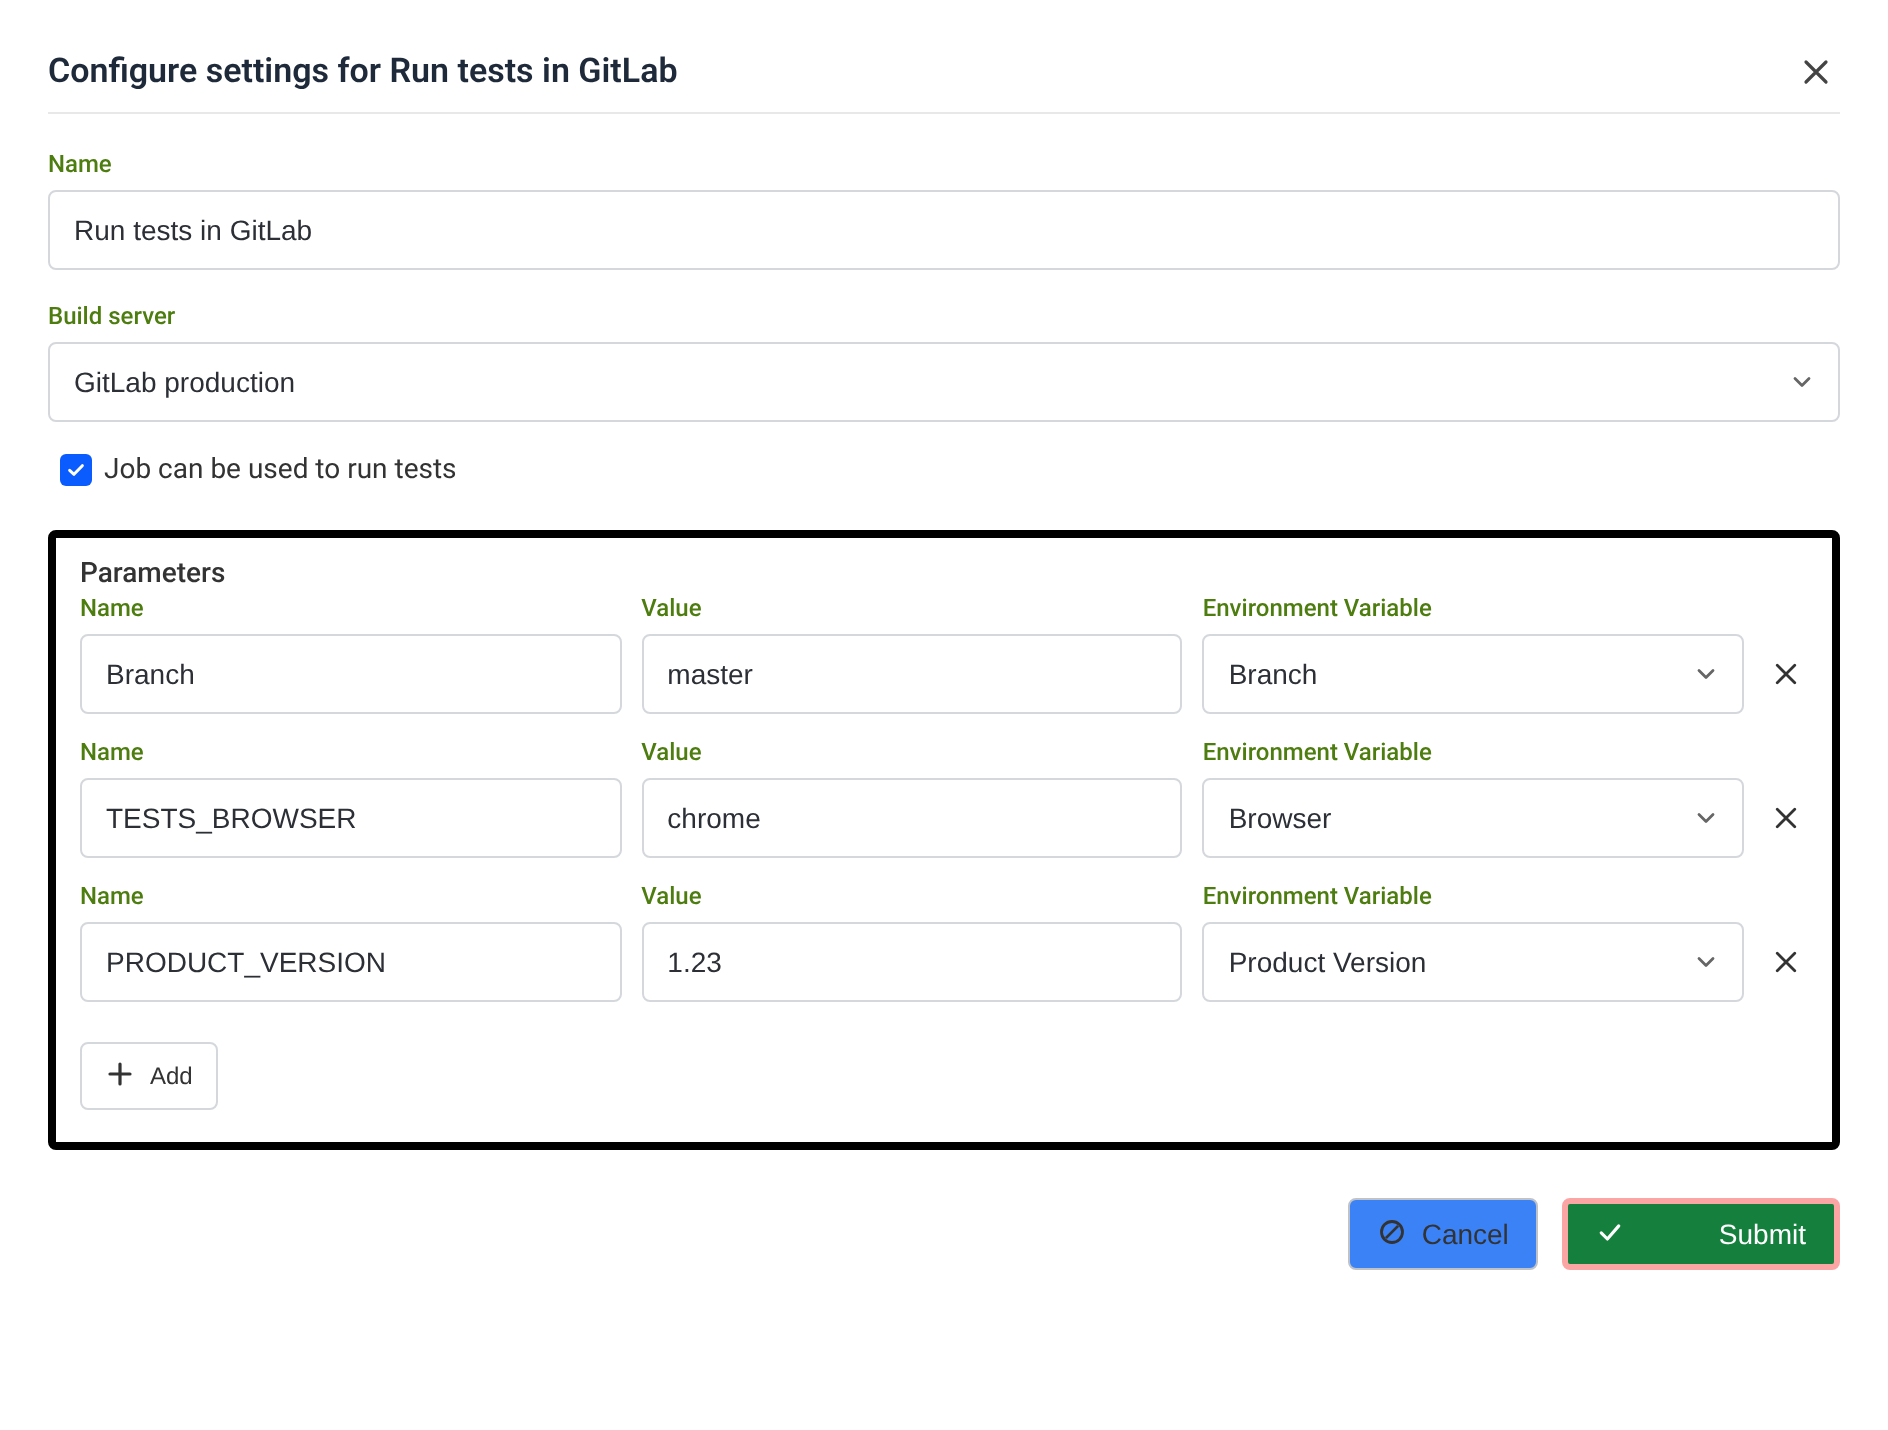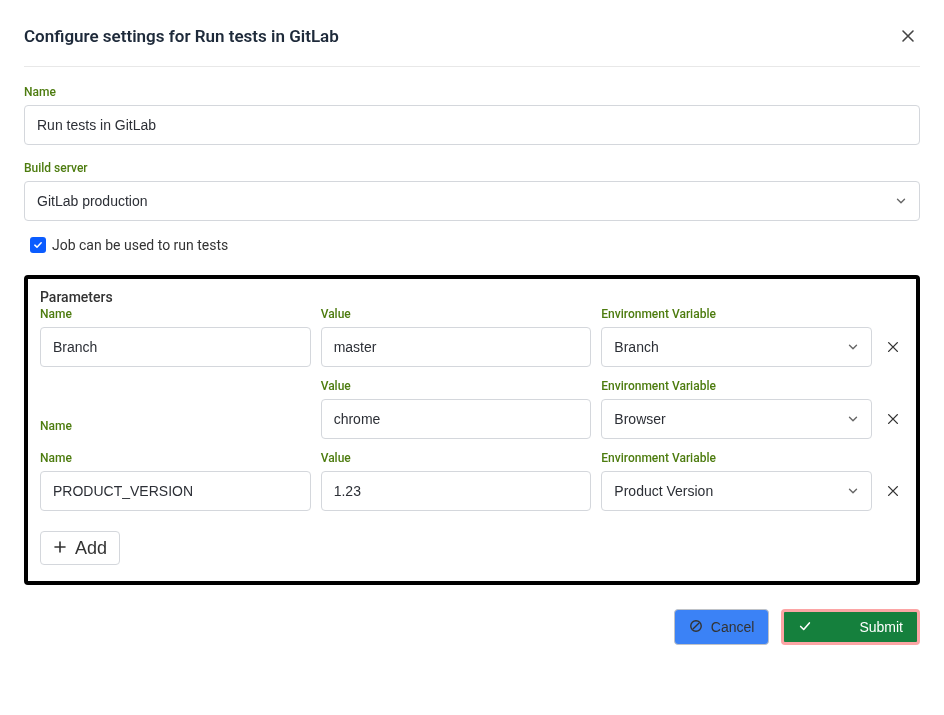--- a/index.html
+++ b/index.html
@@ -9,21 +9,21 @@
       color: #172b4d;
       width: 944px;
       height: 715px;
       padding: 24px;
       position: relative;
     }
     .header {
       display: flex;
       justify-content: space-between;
       align-items: center;
-      padding-bottom: 18px;
+      padding-bottom: 8px;
       border-bottom: 1px solid #e8e8e8;
       margin-bottom: 18px;
     }
     .header h1 {
       font-size: 17px;
       font-weight: 600;
       color: #1e2a3a;
     }
     .close-btn {
       background: none;
@@ -118,21 +118,21 @@
     }
     .add-btn {
       display: inline-flex;
       align-items: center;
       gap: 8px;
       border: 1px solid #d4d7dc;
       background: #fff;
       border-radius: 4px;
       height: 34px;
       padding: 0 12px;
-      font-size: 18px;
+      font-size: 12px;
       color: #333;
       cursor: pointer;
       margin-top: 8px;
     }
 
     .footer {
       display: flex;
       justify-content: flex-end;
       gap: 12px;
       margin-top: 24px;
@@ -224,20 +224,21 @@
           <span>
             <svg width="14" height="14" viewBox="0 0 16 16">
               <path d="M3 3 L13 13 M13 3 L3 13" stroke="currentColor" stroke-width="1.6" fill="none" stroke-linecap="round"></path>
             </svg>
           </span>
         </button>
       </div>
       <div class="param-row">
         <div class="param-col">
           <label class="field-label">Name</label>
+          <input class="text-input" type="text" value="TESTS_BROWSER" style="">
         </div>
         <div class="param-col">
           <label class="field-label">Value</label>
           <input class="text-input" type="text" value="chrome" style="">
         </div>
         <div class="param-col">
           <label class="field-label">Environment Variable</label>
           <div class="select-wrap"><input class="select-input" readonly="" value="Browser" style=""><span class="chevron">
               <svg width="14" height="14" viewBox="0 0 16 16">
                 <path d="M4 6 L8 10 L12 6" stroke="currentColor" stroke-width="1.6" fill="none" stroke-linecap="round" stroke-linejoin="round"></path>

